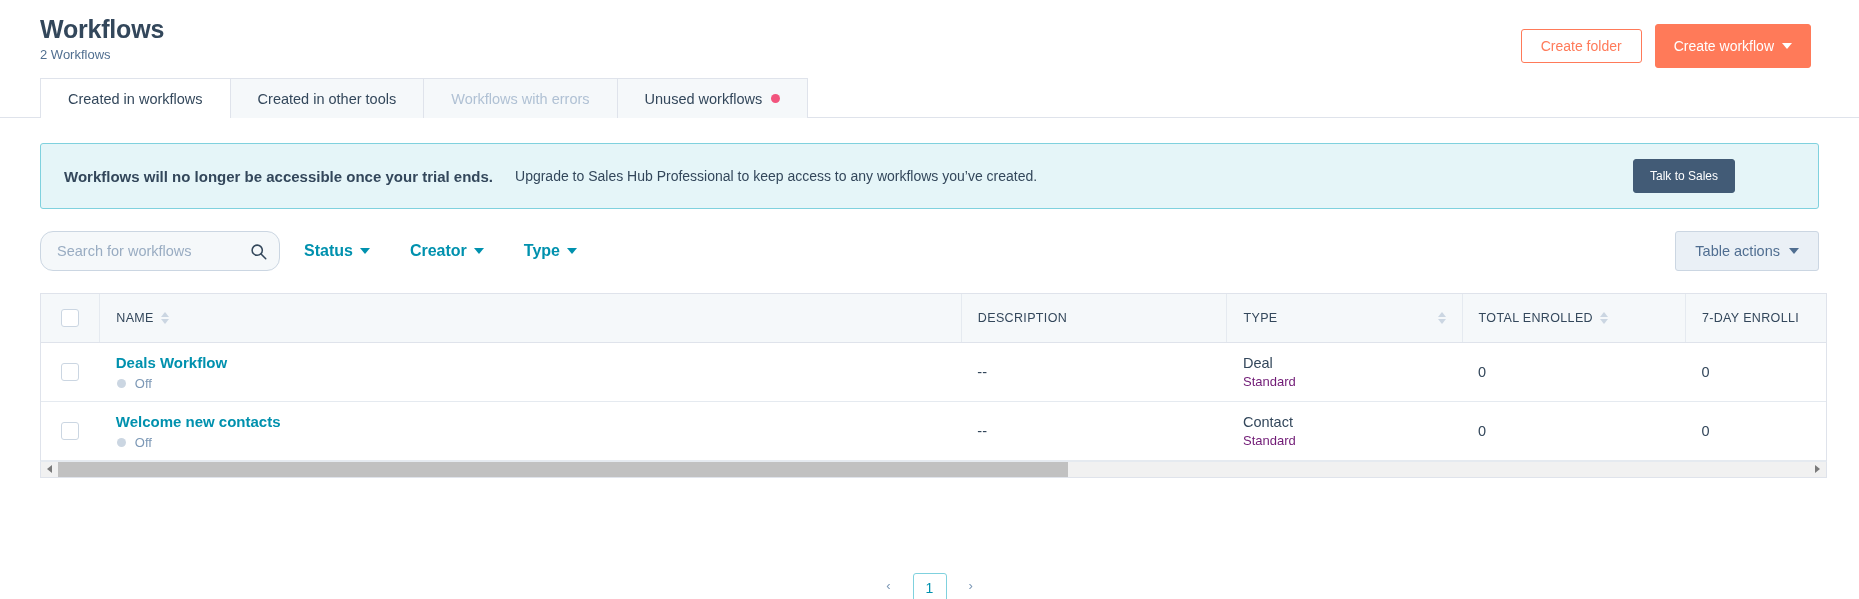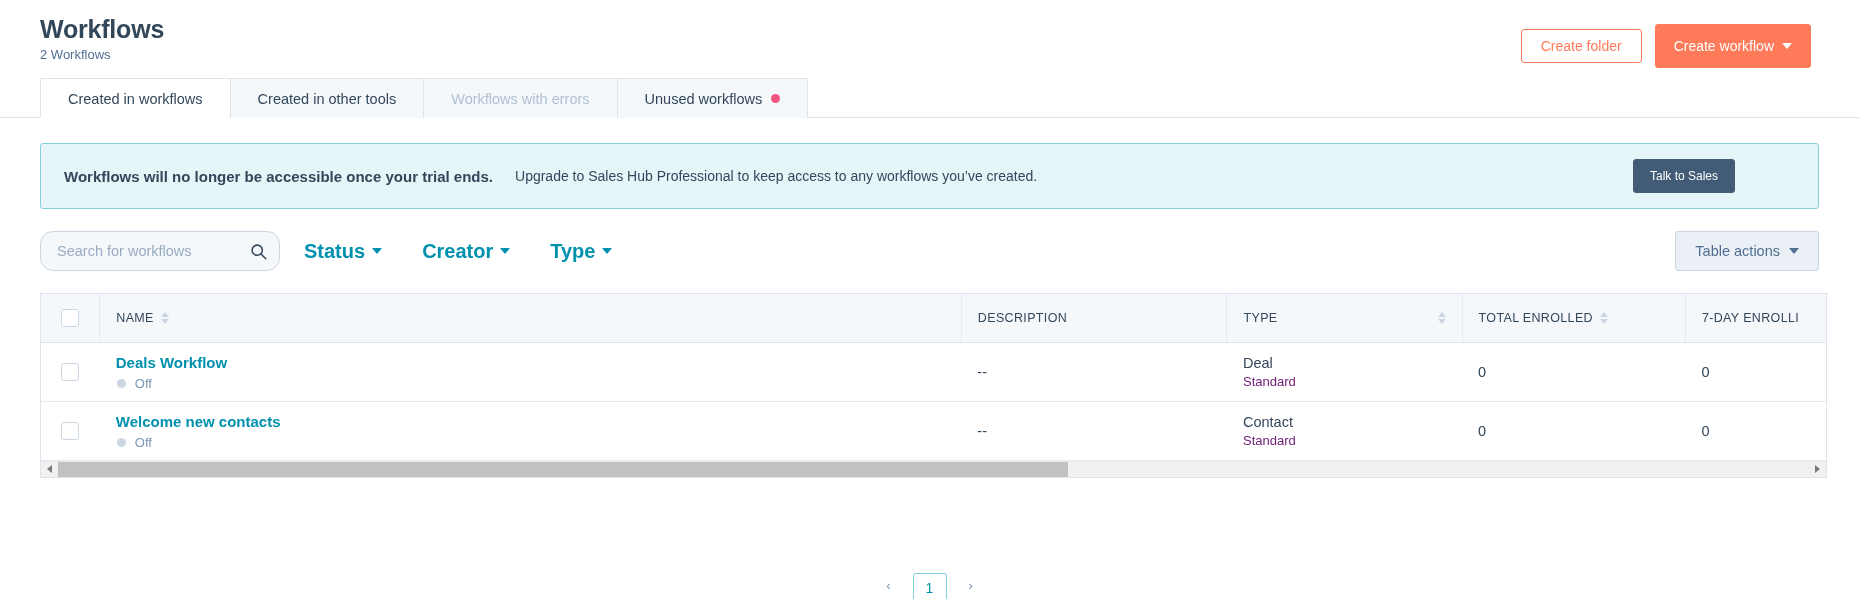--- a/index.html
+++ b/index.html
@@ -184,21 +184,21 @@
     outline: none;
     background: transparent;
     font-family: "Liberation Sans", sans-serif;
     font-size: 14.5px;
     color: #33475b;
   }
   .search-box input::placeholder { color: #99acc2; }
   .search-icon { width: 17px; height: 17px; flex-shrink: 0; color: #33475b; }
   .filters { display: flex; align-items: center; margin-left: 24px; gap: 40px; }
   .filter-link {
-    font-size: 20px;
+    font-size: 16px;
     font-weight: 700;
     color: #0091ae;
     cursor: pointer;
     display: inline-flex;
     align-items: center;
     gap: 7px;
   }
   .btn-table-actions {
     position: absolute;
     right: 0;

